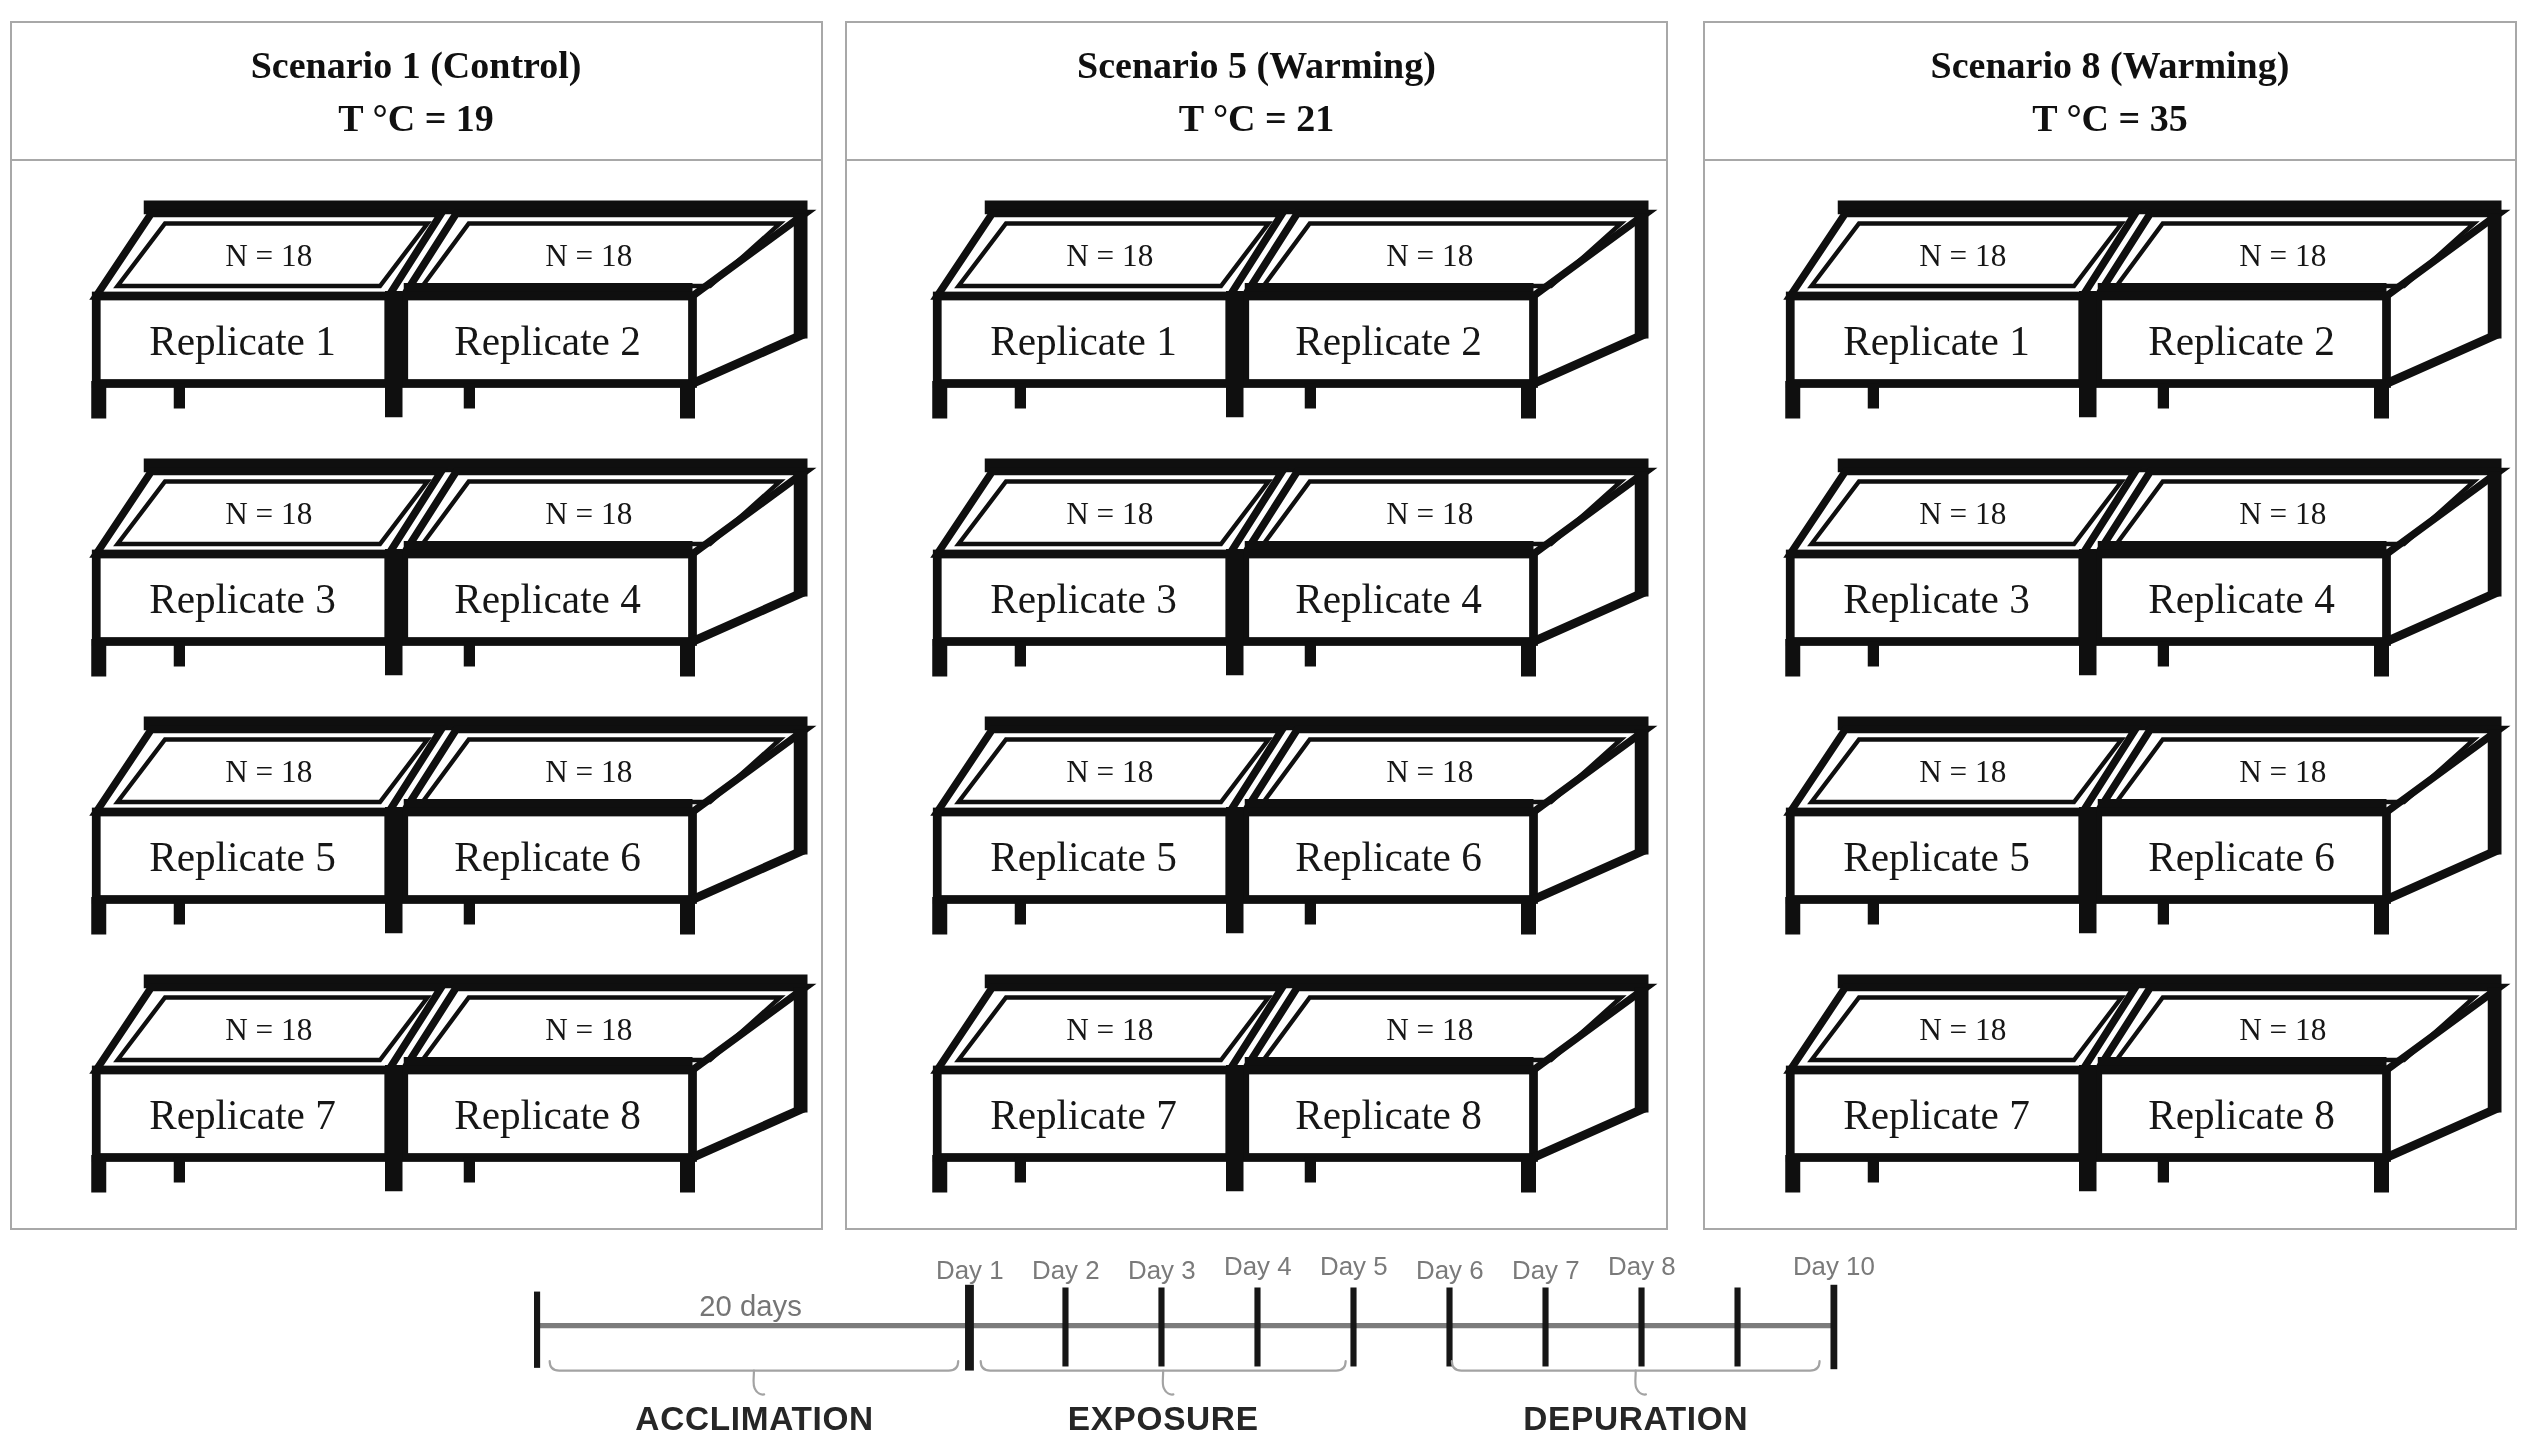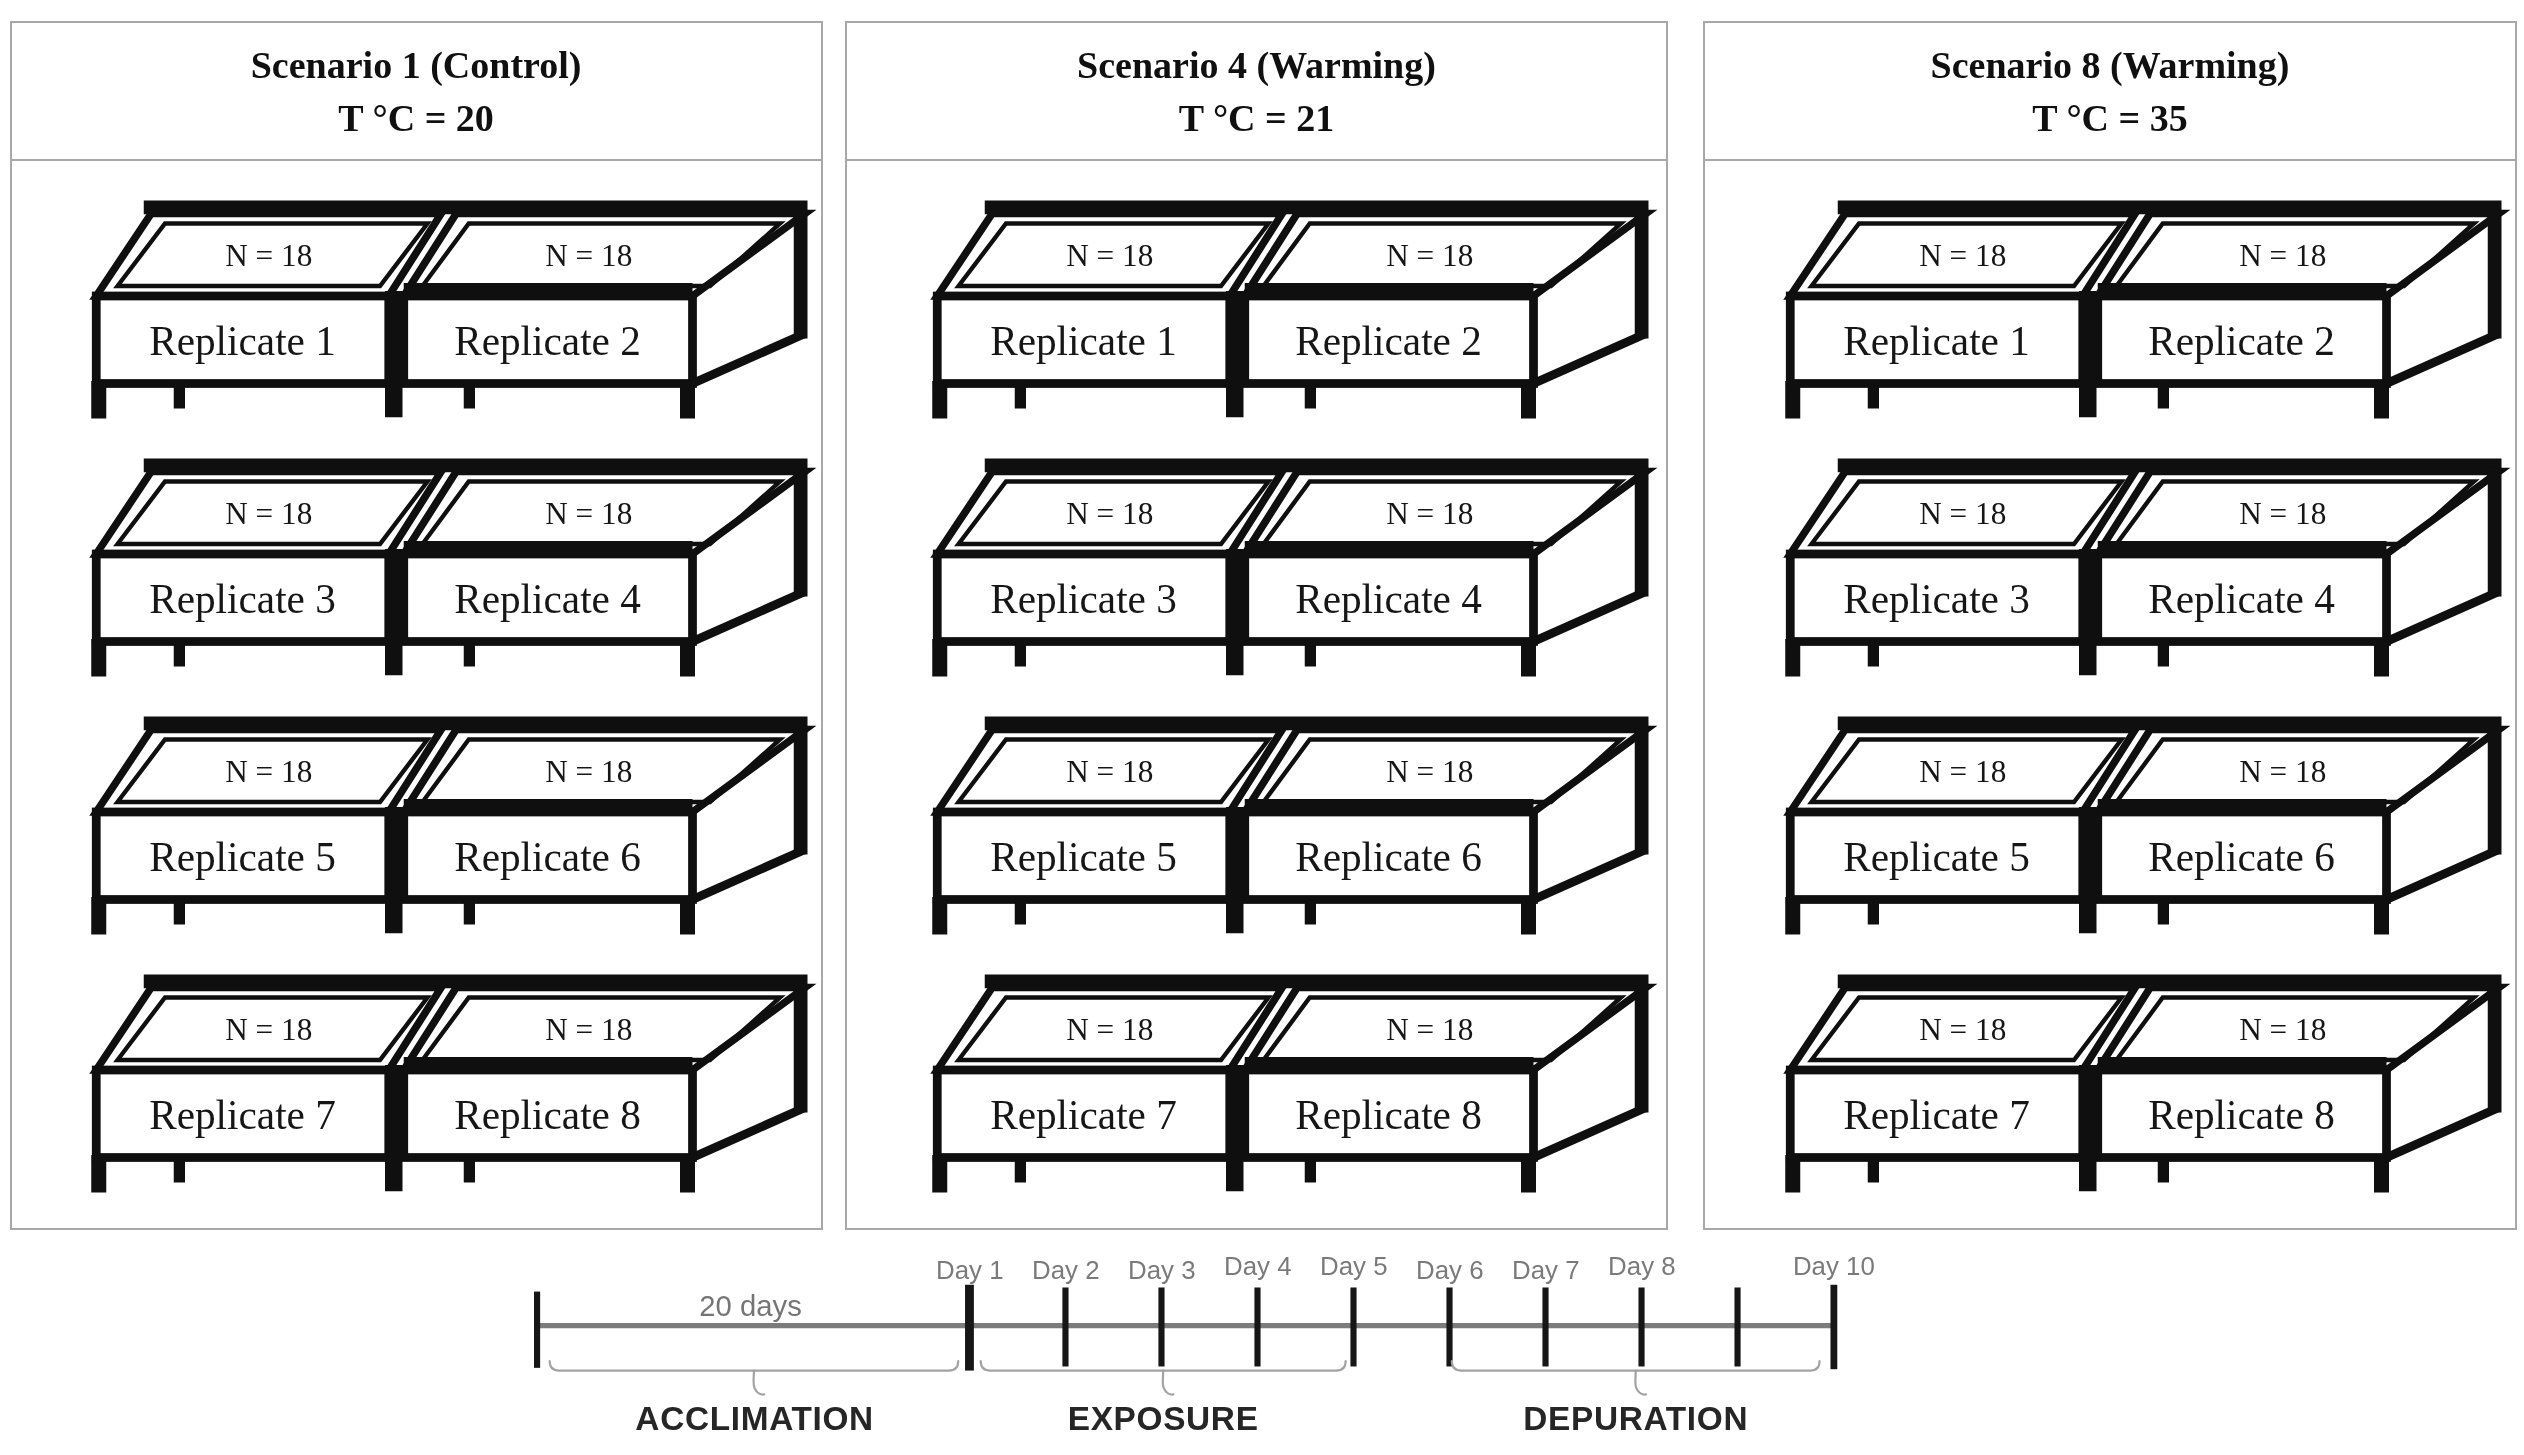--- a/index.html
+++ b/index.html
@@ -44,21 +44,21 @@
   #timeline text.phase-label{font-size:49px;font-weight:bold;fill:#262626;letter-spacing:1px;}
   #timeline .tick{fill:#161616;}
   #timeline .brace{fill:none;stroke:#a3a3a3;stroke-width:3.2;stroke-linecap:round;}
 </style>
 </head>
 <body>
 
 <div class="panel" id="panel-0">
   <div class="title-box">
     <div class="title-line">Scenario 1 (Control)</div>
-    <div class="title-line">T °C = 20</div>
+    <div class="title-line">T °C = 19</div>
   </div>
   <div class="tanks">
   <svg class="tank" viewBox="0 0 610 180">
 
     <line x1="68" y1="9" x2="599" y2="9" stroke-width="11"></line>
 
     <polygon class="lid" points="30,80 74,14 306,14 264,80" stroke-width="6"></polygon>
     <polygon class="lid-inner" points="47,72 85,22 295,22 257,72" stroke-width="3.5"></polygon>
 
     <polygon class="lid" points="276,80 318,14 597,14 507,80" stroke-width="6"></polygon>
@@ -163,21 +163,21 @@
     <text class="n-label bind-left-n" x="168" y="56">N = 18</text>
     <text class="n-label bind-right-n" x="424" y="56">N = 18</text>
     <text class="rep-label bind-left-label" x="147" y="127">Replicate 7</text>
     <text class="rep-label bind-right-label" x="391" y="127">Replicate 8</text>
   </svg>
 </div>
 </div>
 
 <div class="panel" id="panel-1">
   <div class="title-box">
-    <div class="title-line">Scenario 4 (Warming)</div>
+    <div class="title-line">Scenario 5 (Warming)</div>
     <div class="title-line">T °C = 21</div>
   </div>
   <div class="tanks">
   <svg class="tank" viewBox="0 0 610 180">
 
     <line x1="68" y1="9" x2="599" y2="9" stroke-width="11"></line>
 
     <polygon class="lid" points="30,80 74,14 306,14 264,80" stroke-width="6"></polygon>
     <polygon class="lid-inner" points="47,72 85,22 295,22 257,72" stroke-width="3.5"></polygon>
 

